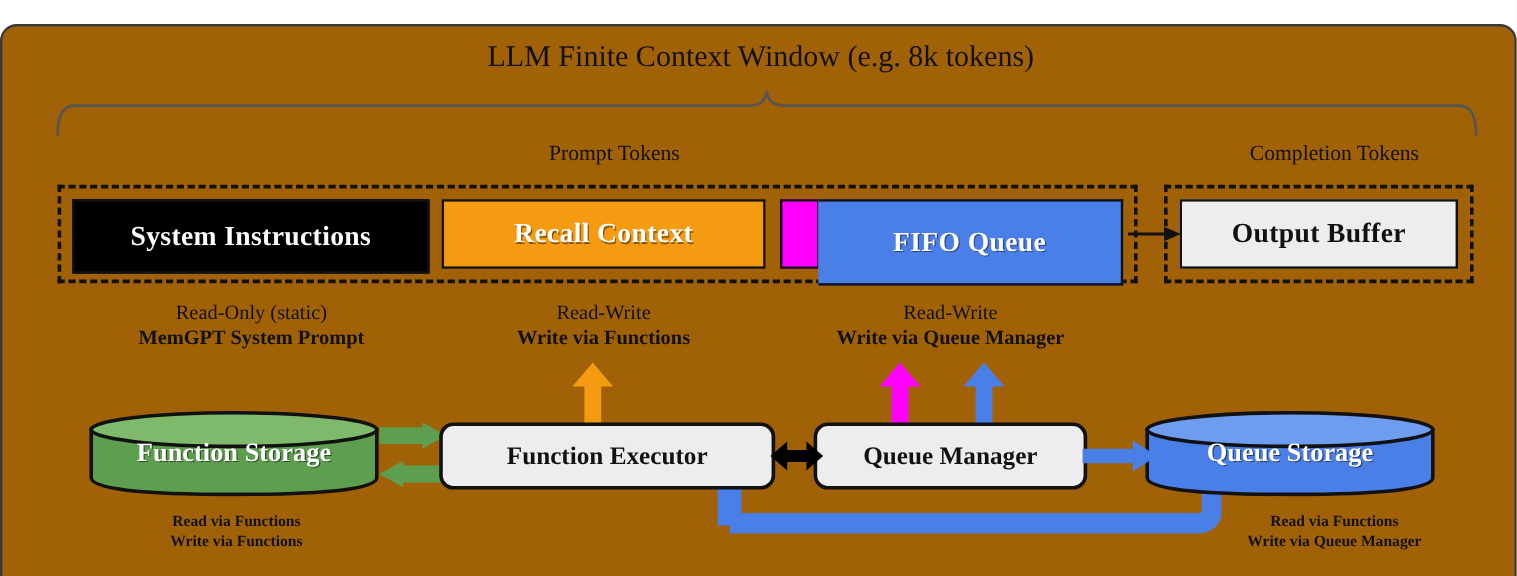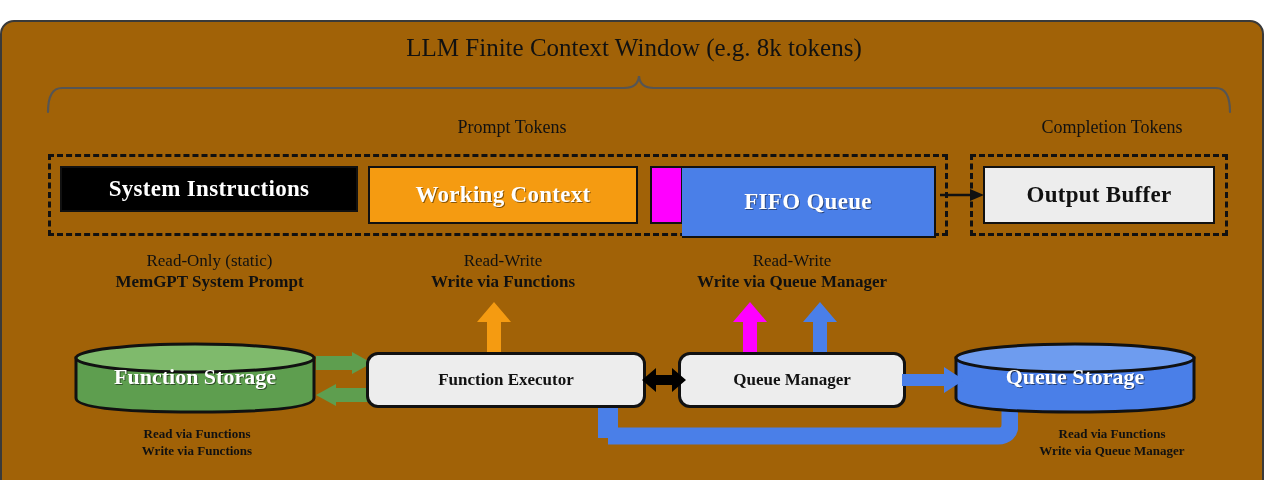--- a/index.html
+++ b/index.html
@@ -24,21 +24,21 @@
   
   .dashed{border:3px dashed #111;box-sizing:border-box;}
   #dash-prompt{left:46px;top:132px;width:900px;height:82px;}
   #dash-completion{left:968px;top:132px;width:258px;height:82px;}
 
   
   .blk{box-sizing:border-box;border:2px solid #111;font-weight:bold;font-size:23px;
        letter-spacing:.3px;}
   .blk.white-t{color:#fff;text-shadow:1px 1px 0 rgba(0,0,0,.45);}
   .blk.dark-t{color:#111;}
-  #blk-system{left:58px;top:144px;width:298px;height:46px;background:#000;}
+  #blk-system{left:58px;top:144px;width:298px;height:62px;background:#000;}
   #blk-working{left:366px;top:144px;width:270px;height:58px;background:#F59B11;}
   #blk-fifo-pink{left:648px;top:144px;width:32px;height:58px;background:#FF00FF;border-right:1px solid #111;}
   #blk-fifo{left:680px;top:144px;width:254px;height:72px;background:#4A7FE8;border-left:none;}
   #blk-output{left:981px;top:144px;width:232px;height:58px;background:#EDEDED;}
 
   
   #arrow-fifo-out{left:938px;top:164px;width:44px;height:18px;}
 
   
   .ann{font-size:17px;color:#111;line-height:1.25;}
@@ -56,21 +56,21 @@
   
   .cyl{width:242px;height:72px;}
   #cyl-archival{left:72px;top:320px;}
   #cyl-recall{left:952px;top:320px;}
   .cyl-label{font-weight:bold;font-size:22px;color:#fff;text-shadow:1px 1px 0 rgba(0,0,0,.5);}
   #lbl-archival{left:72px;top:342px;width:242px;}
   #lbl-recall{left:952px;top:342px;width:242px;}
 
   
   .pbox{box-sizing:border-box;background:#EDEDED;border:3px solid #111;border-radius:12px;
-        font-weight:bold;font-size:17px;color:#111;height:56px;}
+        font-weight:bold;font-size:21px;color:#111;height:56px;}
   #box-func{left:364px;top:330px;width:280px;}
   #box-queue{left:676px;top:330px;width:228px;}
 
   
   #arr-arch-pair{left:314px;top:330px;width:56px;height:58px;}
   #arr-black-dbl{left:640px;top:342px;width:44px;height:32px;}
   #arr-queue-recall{left:900px;top:344px;width:62px;height:28px;}
   #arr-loop{left:556px;top:352px;width:460px;height:82px;}
 
   
@@ -92,21 +92,21 @@
   </div>
 
   <div class="abs ctr section-cap" id="cap-prompt">Prompt Tokens</div>
   <div class="abs ctr section-cap" id="cap-completion">Completion Tokens</div>
 
   <div class="abs dashed" id="dash-prompt"></div>
   <div class="abs dashed" id="dash-completion"></div>
 
   <div class="abs ctr blk white-t" id="blk-system">System Instructions</div>
 
-  <div class="abs ctr blk white-t" id="blk-working">Working Context</div>
+  <div class="abs ctr blk white-t" id="blk-working">Recall Context</div>
 
   <div class="abs blk" id="blk-fifo-pink"></div>
   <div class="abs ctr blk white-t" id="blk-fifo">FIFO Queue</div>
 
   <div class="abs ctr blk dark-t" id="blk-output">Output Buffer</div>
 
   <div class="abs" id="arrow-fifo-out">
     <svg width="44" height="18" viewBox="0 0 44 18">
       <line x1="0" y1="9" x2="32" y2="9" stroke="#111" stroke-width="2.4"></line>
       <polygon points="44,9 30,3 30,15" fill="#111"></polygon>

